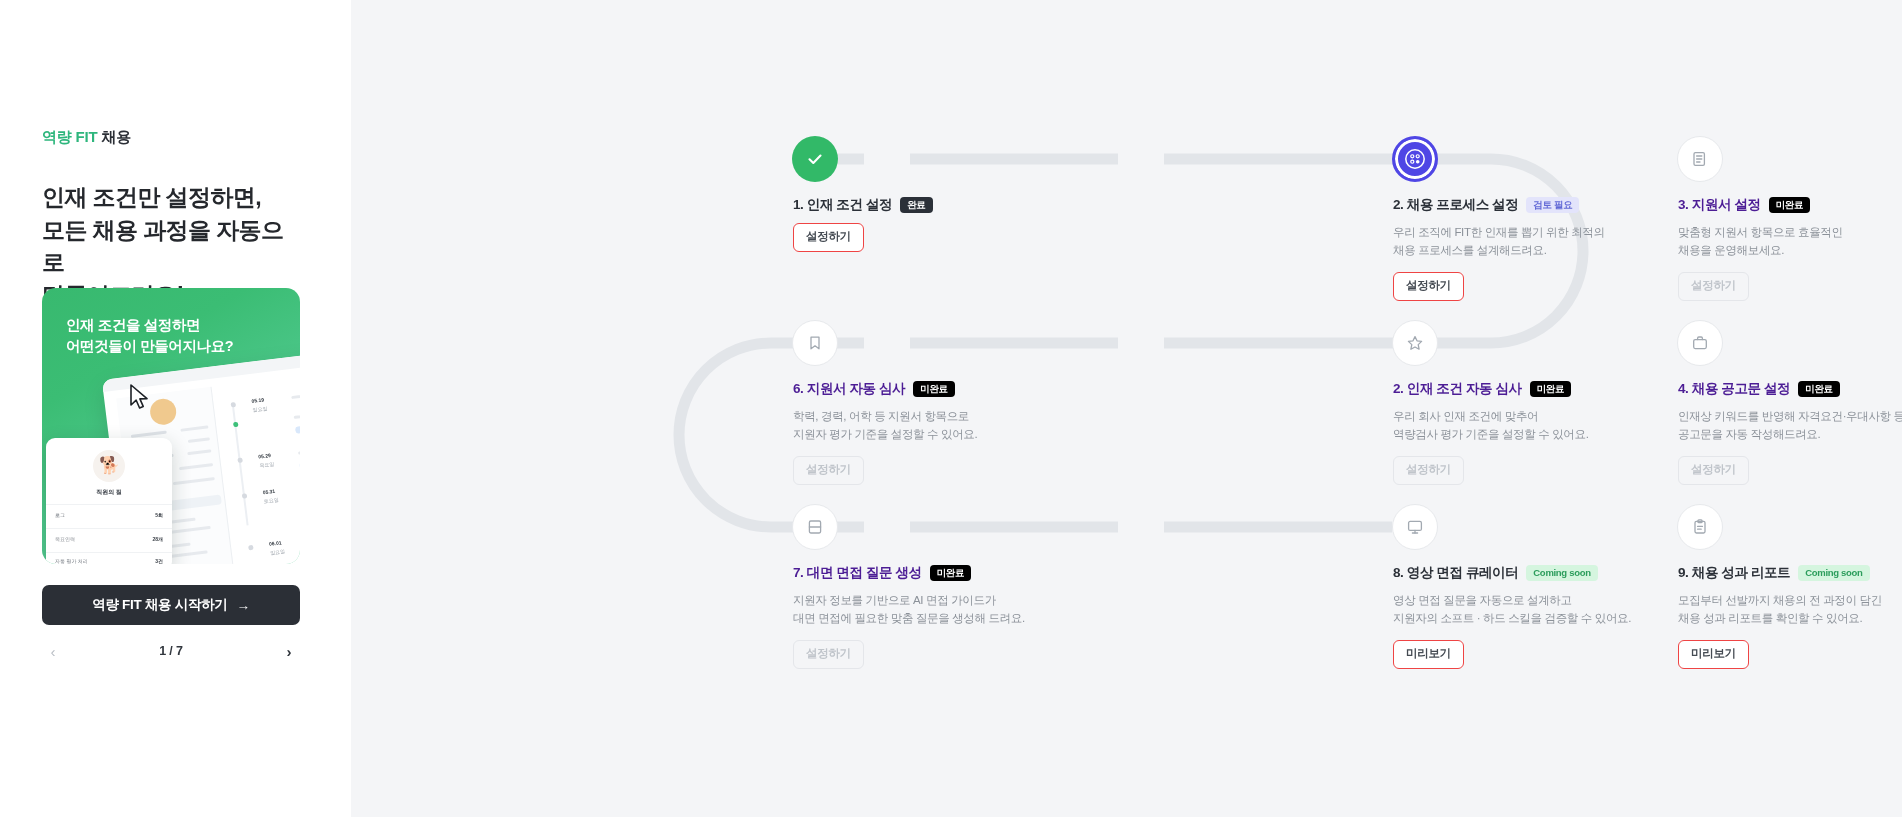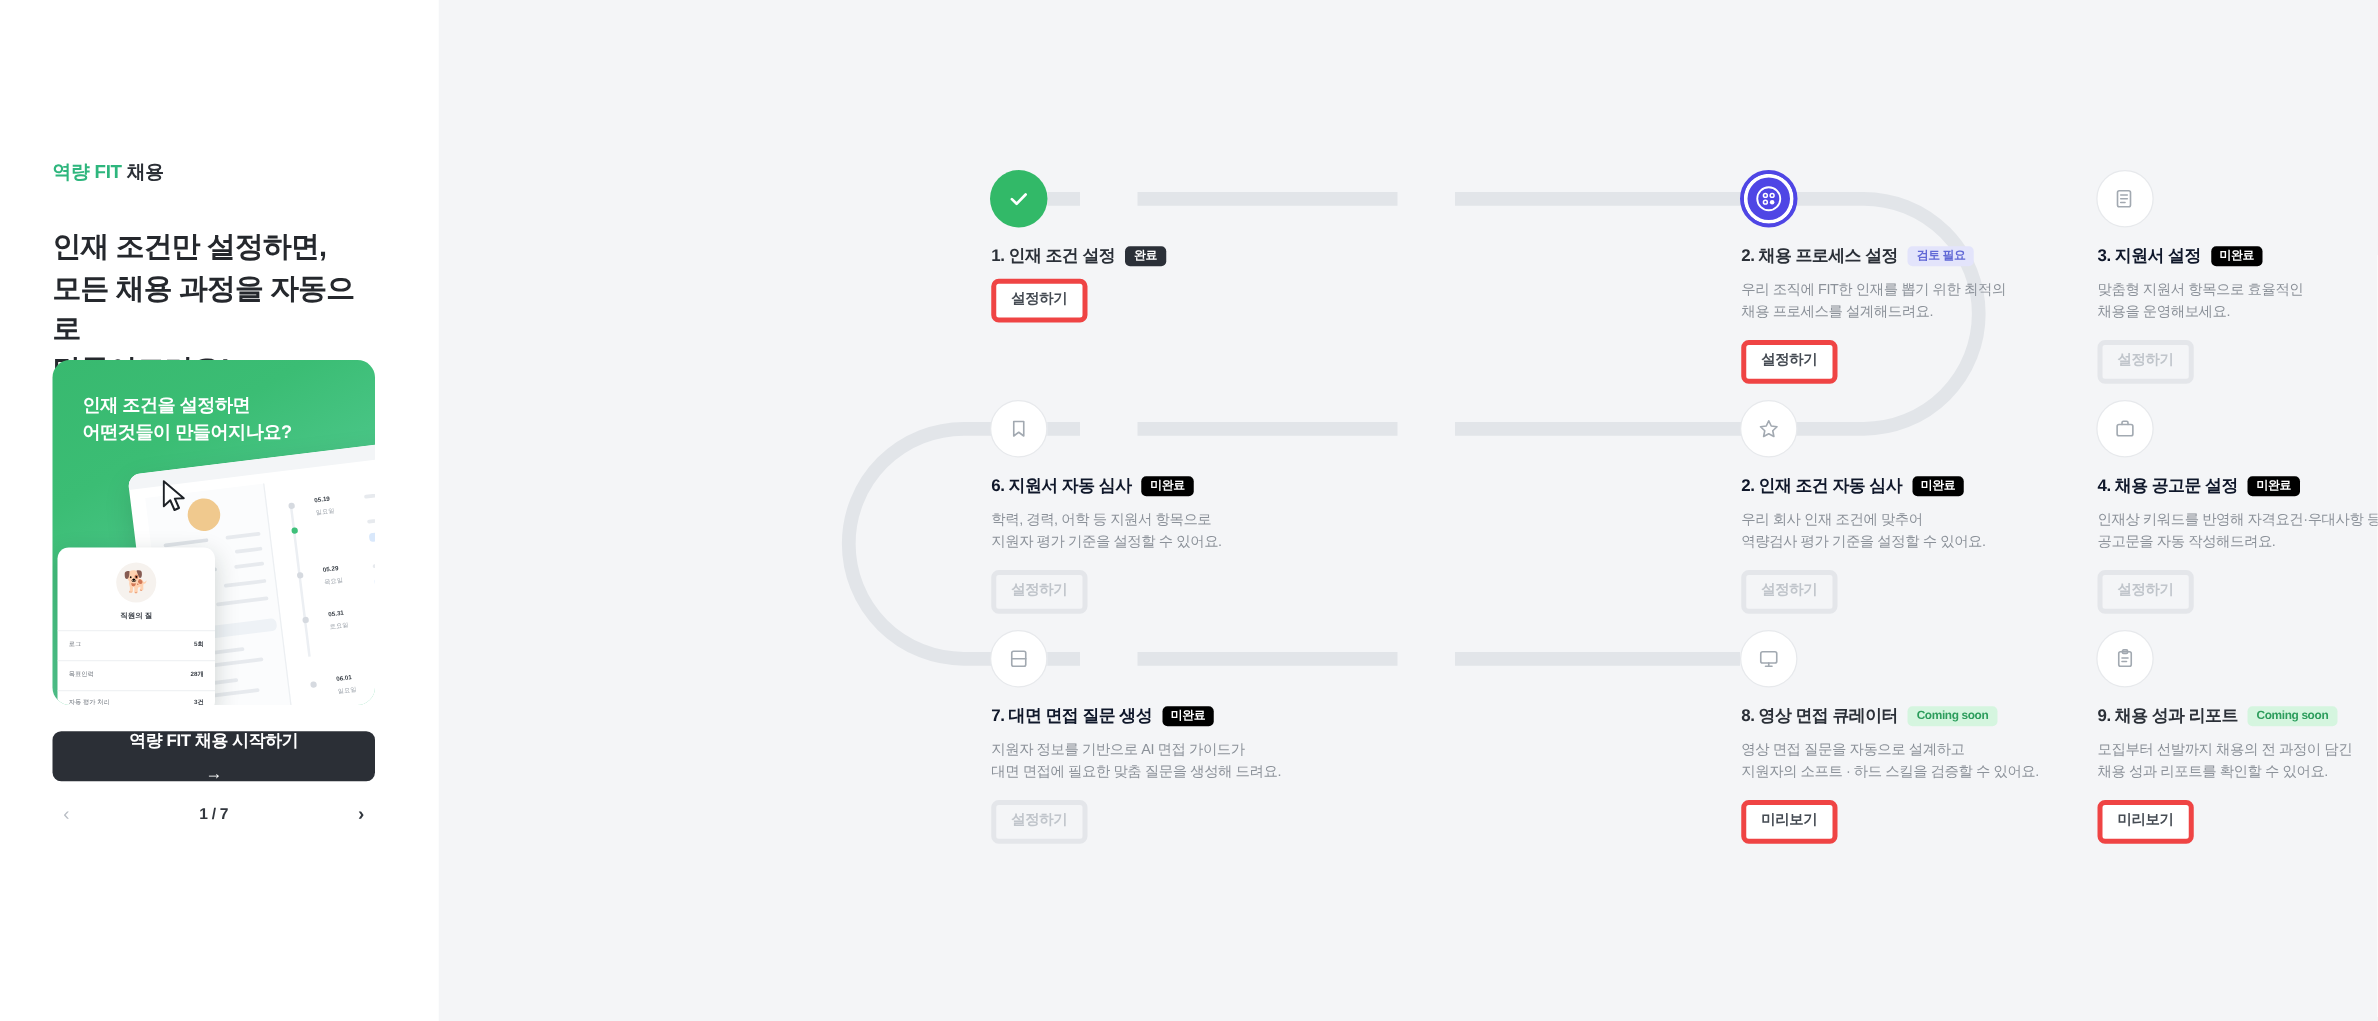--- a/index.html
+++ b/index.html
@@ -67,21 +67,21 @@
   .popcard .row .v { position:absolute; right:0; font-size:5px; color:#3b4048; font-weight:700; }
   .popcard .sep { position:absolute; left:0; right:0; height:1px; background:#f0f2f4; }
   .cursor { position:absolute; left:88px; top:96px; width:0; height:0; z-index:9; }
   .cursor svg { position:absolute; left:0; top:0; }
 
   .cta-button {
     position: absolute; left: 42px; top: 585px; width: 258px; height: 40px;
     background: #2b2f36; color: #ffffff; border: none; border-radius: 7px;
     font-family: "Liberation Sans", sans-serif;
     font-size: 13.5px; font-weight: 700; letter-spacing: -0.3px; cursor: pointer;
-    display:flex; align-items:center; justify-content:center; gap:9px;flex-direction:column;
+    display:flex; align-items:center; justify-content:center; gap:9px;
   }
   .pager {
     position: absolute; left: 42px; top: 638px; width: 258px; height: 26px;
     display: flex; align-items: center; justify-content: space-between;
   }
   .pager .arrow {
     width: 22px; height: 22px; display:flex; align-items:center; justify-content:center;
     color:#b9bec5; font-size:15px; cursor:pointer; background:none; border:none; line-height:1;
   }
   .pager .arrow.next { color:#31363d; font-weight:700; }
@@ -99,36 +99,36 @@
   }
   .node-icon.plain { background:#ffffff; border:1px solid #e7e9ec; color:#9aa1a9; }
   .node-icon.done  { background:#32b968; color:#ffffff; }
   .node-icon.active{
     background:#4f46e5; border:3px solid #4f46e5; box-shadow:0 0 0 3px #ffffff inset;
     color:#ffffff;
   }
   .node-body { position: absolute; left: 1px; top: 60px; width: 290px; }
   .node-head { display: flex; align-items: center; gap: 8px; margin-bottom: 9px; }
   .node-title { font-size: 13.5px; font-weight: 700; color: #2b3038; letter-spacing: -0.4px; white-space: nowrap; }
-  .node-title.muted { color: #0f172a; }
+  .node-title.muted { color: #4c1d95; }
   .badge {
     display: inline-block; font-size: 9.5px; font-weight: 700; letter-spacing: -0.3px;
     padding: 3px 7px 3px; border-radius: 4px; line-height: 1.05; white-space: nowrap;
   }
   .badge.done    { background:#2b3038; color:#ffffff; }
   .badge.review  { background:#e3e4fb; color:#6168d6; }
   .badge.todo    { background:#000000; color:#ffffff; }
   .badge.soon    { background:#d5f5df; color:#2c9d5c; }
   .node-desc {
     font-size: 11.5px; color: #8b9199; line-height: 1.58; letter-spacing: -0.35px;
     white-space: pre-line; margin-bottom: 13px;
   }
   .node-btn {
     font-family: "Liberation Sans", sans-serif;
-    background: #ffffff; border: 4px solid #ef4444; border-radius: 6px;
+    background: #ffffff; border: 1px solid #ef4444; border-radius: 6px;
     font-size: 11.5px; font-weight: 700; color: #454b53; letter-spacing: -0.3px;
     padding: 7px 12px 8px; cursor: pointer; line-height: 1;
   }
   .node-btn.disabled { background:#f4f5f7; border-color:#e4e6ea; color:#c0c5cb; cursor:default; }
 </style>
 </head>
 <body>
 
 <div class="app">
 

